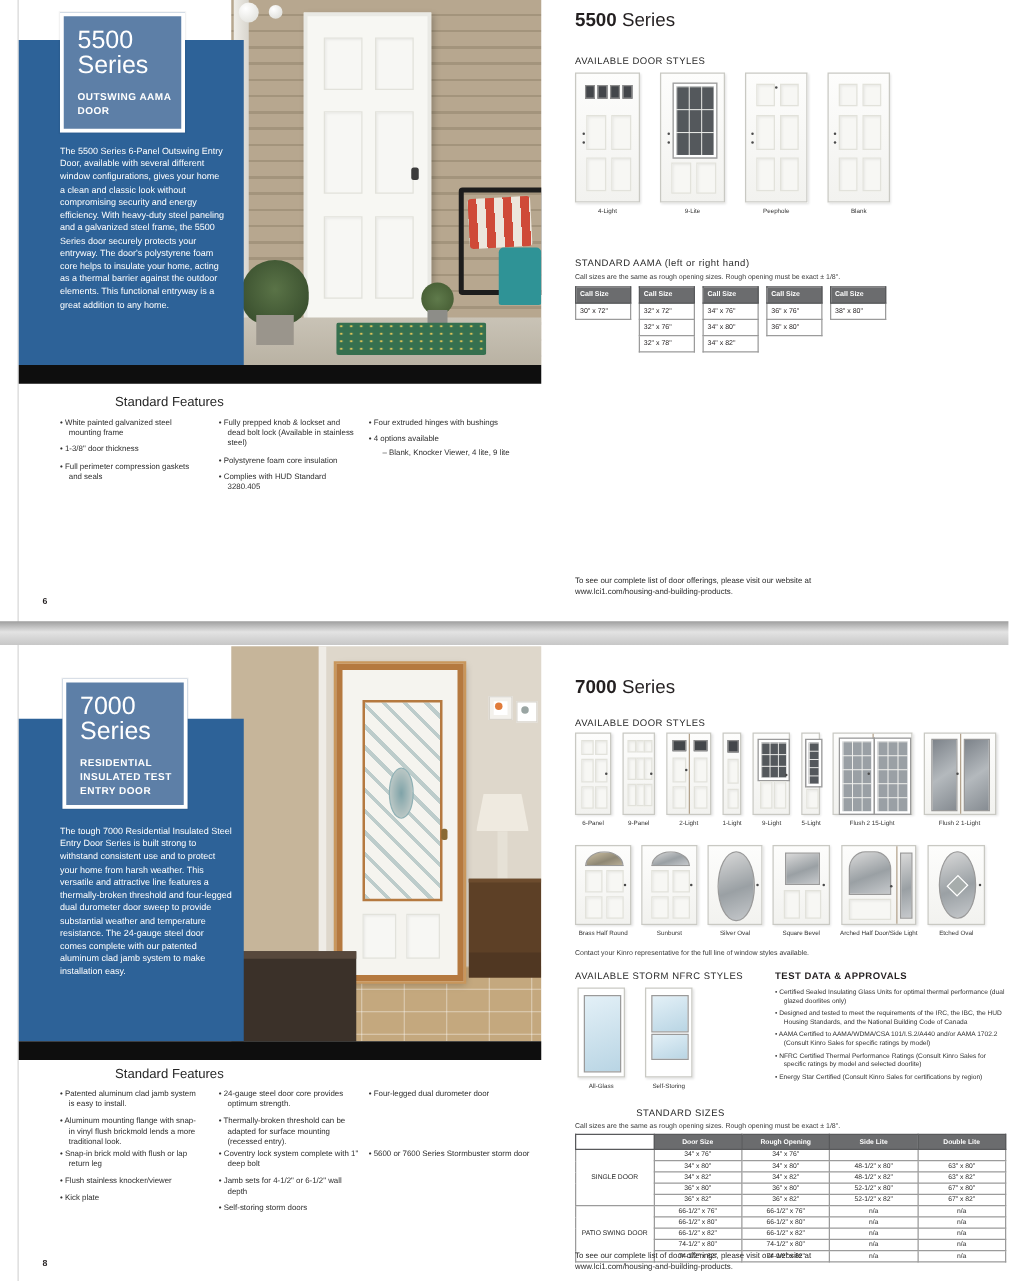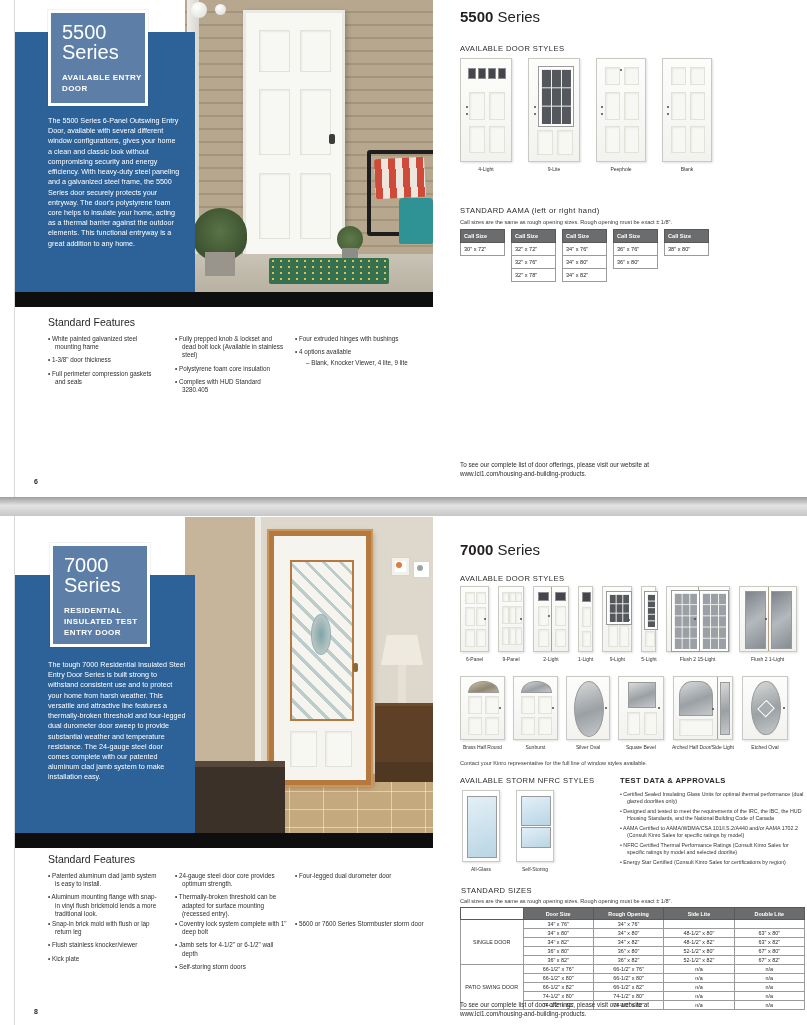--- a/index.html
+++ b/index.html
@@ -21,21 +21,21 @@
 
   
   .series-head{position:absolute;font-size:15px;color:#231f20;}
   .series-head .b{font-weight:bold;}
   .sec-head{position:absolute;font-size:7.6px;font-weight:normal;letter-spacing:.4px;color:#2a2a2a;}
   .note{position:absolute;font-size:5.6px;color:#3a3a3a;}
   .footer{position:absolute;font-size:6.3px;line-height:1.45;color:#2a2a2a;}
 
   
   .featblock{position:absolute;width:400px;}
-  .feat-head{font-size:10.5px;color:#262626;margin-bottom:7px;}
+  .feat-head{font-size:10.5px;color:#262626;margin-bottom:7px;margin-left:44px;}
   .featcols{display:flex;}
   .featcols .fcol{font-size:6.3px;line-height:1.3;color:#2e2e2e;}
   .featcols .fcol:nth-child(1){width:113px;margin-right:14px;}
   .featcols .fcol:nth-child(2){width:112px;margin-right:8px;}
   .featcols .fcol:nth-child(3){width:150px;}
   .bl{padding-left:7px;text-indent:-7px;margin-bottom:5px;}
   .bl::before{content:"• ";}
   .bl.sub{padding-left:18px;text-indent:-7px;margin-top:-2px;}
   .bl.sub::before{content:"– ";}
 
@@ -125,21 +125,21 @@
     <div class="shape" style="left:20px;top:252px;width:30px;height:24px;background:#9a958c;"></div>
     <div class="shape" style="left:152px;top:226px;width:26px;height:26px;background:radial-gradient(#5f7a4b,#41572f);border-radius:50%;"></div>
     <div class="shape" style="left:157px;top:248px;width:16px;height:14px;background:#8d8d88;"></div>
     <div class="shape" style="left:84px;top:258px;width:120px;height:26px;background:#36704f;background-image:radial-gradient(#d8c25a 1px,transparent 1.4px);background-size:8px 6px;border-radius:2px;"></div>
   </div>
 
   <div class="bluepanel" style="left:15px;top:32px;width:180px;height:260px;"></div>
   <div class="titlebox" style="left:48px;top:10px;width:100px;height:96px;">
     <div class="tb-num">5500</div>
     <div class="tb-word">Series</div>
-    <div class="tb-sub">AVAILABLE ENTRY DOOR</div>
+    <div class="tb-sub">OUTSWING AAMA DOOR</div>
   </div>
   <div class="intro" style="left:48px;top:116px;width:133px;">The 5500 Series 6-Panel Outswing Entry Door, available with several different window configurations, gives your home a clean and classic look without compromising security and energy efficiency. With heavy-duty steel paneling and a galvanized steel frame, the 5500 Series door securely protects your entryway. The door's polystyrene foam core helps to insulate your home, acting as a thermal barrier against the outdoor elements. This functional entryway is a great addition to any home.</div>
   <div class="blackbar" style="left:15px;top:292px;width:418px;height:15px;"></div>
 
   <div class="featblock" style="left:48px;top:316px;">
       <div class="feat-head">Standard Features</div>
       <div class="featcols">
         <div class="fcol">
           <div class="bl">White painted galvanized steel mounting frame</div>
           <div class="bl">1-3/8" door thickness</div>
@@ -529,21 +529,21 @@
     <div class="td-head">TEST DATA &amp; APPROVALS</div>
     <div>
         <div class="bl">Certified Sealed Insulating Glass Units for optimal thermal performance (dual glazed doorlites only)</div>
         <div class="bl">Designed and tested to meet the requirements of the IRC, the IBC, the HUD Housing Standards, and the National Building Code of Canada</div>
         <div class="bl">AAMA Certified to AAMA/WDMA/CSA 101/I.S.2/A440 and/or AAMA 1702.2 (Consult Kinro Sales for specific ratings by model)</div>
         <div class="bl">NFRC Certified Thermal Performance Ratings (Consult Kinro Sales for specific ratings by model and selected doorlite)</div>
         <div class="bl">Energy Star Certified (Consult Kinro Sales for certifications by region)</div>
       </div>
   </div>
 
-  <div class="sec-head" style="left:436px;top:886px;padding-left:25px;">STANDARD SIZES</div>
+  <div class="sec-head" style="left:484px;top:886px;padding-left:25px;">STANDARD SIZES</div>
   <div class="note" style="left:460px;top:898px;">Call sizes are the same as rough opening sizes. Rough opening must be exact ± 1/8".</div>
   <div class="bigtable" style="left:460px;top:907px;">
       <table class="bt">
         <thead>
           <tr>
             <th class="gl"></th>
             <th>Door Size</th>
             <th>Rough Opening</th>
             <th>Side Lite</th>
             <th>Double Lite</th>

